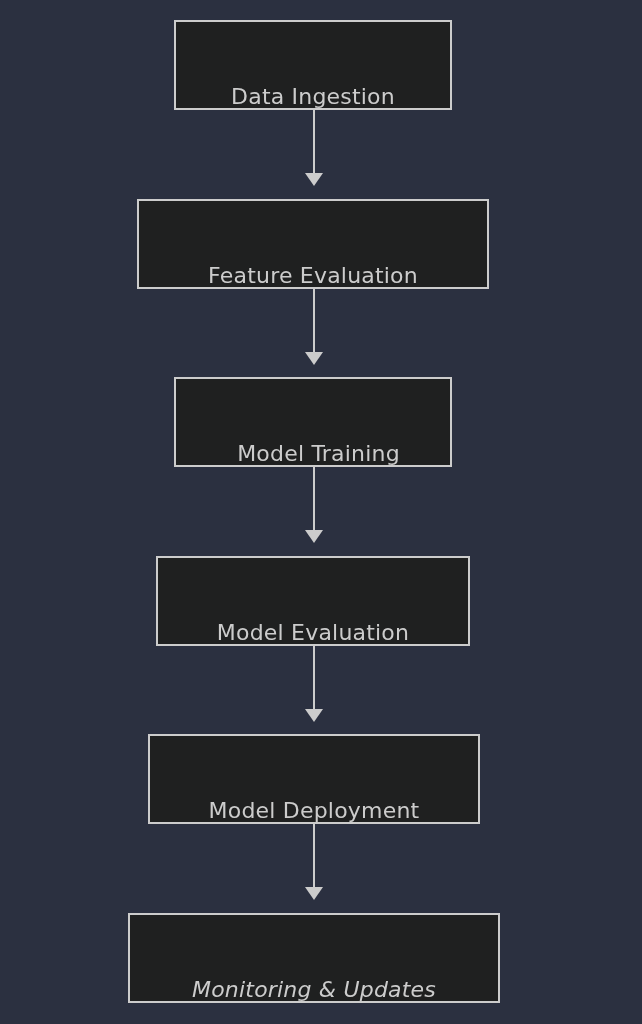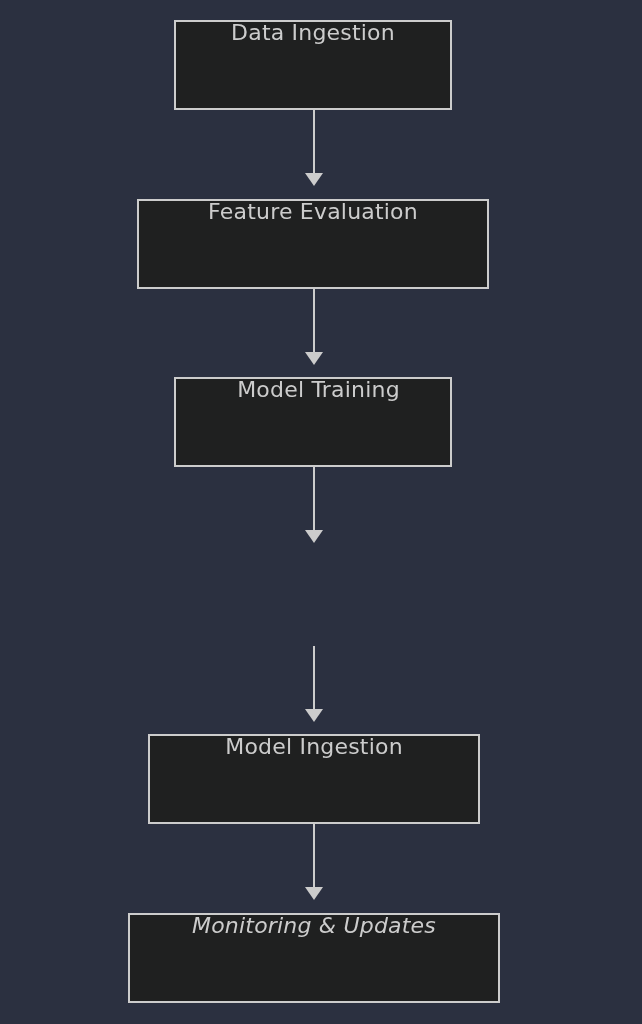--- a/index.html
+++ b/index.html
@@ -17,21 +17,21 @@
     height: 1024px;
     background: #2b3040;
     overflow: hidden;
   }
   .flow-node {
     position: absolute;
     box-sizing: border-box;
     background: #1f2020;
     border: 2px solid #cccccc;
     display: flex;
-    align-items: flex-start;
+    align-items: flex-end;
     justify-content: center;
     height: 90px;
   }
   .flow-node-label {
     color: #cccccc;
     font-size: 22px;
     font-family: "DejaVu Sans", "Liberation Sans", sans-serif;
     letter-spacing: 0.2px;
     line-height: 1;
     white-space: nowrap;
@@ -83,19 +83,22 @@
     </div>
     <div class="flow-node" style="left: 174px; top: 20px; width: 278px; background: rgb(31, 32, 32); border-color: rgb(204, 204, 204);">
       <span class="flow-node-label" style="color: rgb(204, 204, 204);">Data Ingestion</span>
     </div>
     <div class="flow-node" style="left: 137px; top: 199px; width: 352px; background: rgb(31, 32, 32); border-color: rgb(204, 204, 204);">
       <span class="flow-node-label" style="color: rgb(204, 204, 204);">Feature Evaluation</span>
     </div>
     <div class="flow-node" style="left: 174px; top: 377px; width: 278px; background: rgb(31, 32, 32); border-color: rgb(204, 204, 204);">
       <span class="flow-node-label" style="color: rgb(204, 204, 204); margin-left: 11px;">Model Training</span>
     </div>
+    <div class="flow-node" style="left: 156px; top: 556px; width: 314px; background: rgb(31, 32, 32); border-color: rgb(204, 204, 204);">
+      <span class="flow-node-label" style="color: rgb(204, 204, 204);">Model Evaluation</span>
+    </div>
     <div class="flow-node" style="left: 148px; top: 734px; width: 332px; background: rgb(31, 32, 32); border-color: rgb(204, 204, 204);">
-      <span class="flow-node-label" style="color: rgb(204, 204, 204);">Model Ingestion</span>
+      <span class="flow-node-label" style="color: rgb(204, 204, 204);">Model Deployment</span>
     </div>
     <div class="flow-node" style="left: 128px; top: 913px; width: 372px; background: rgb(31, 32, 32); border-color: rgb(204, 204, 204); font-style: italic;">
       <span class="flow-node-label" style="color: rgb(204, 204, 204);">Monitoring &amp; Updates</span>
     </div>
   </div>
 
 </body></html>

